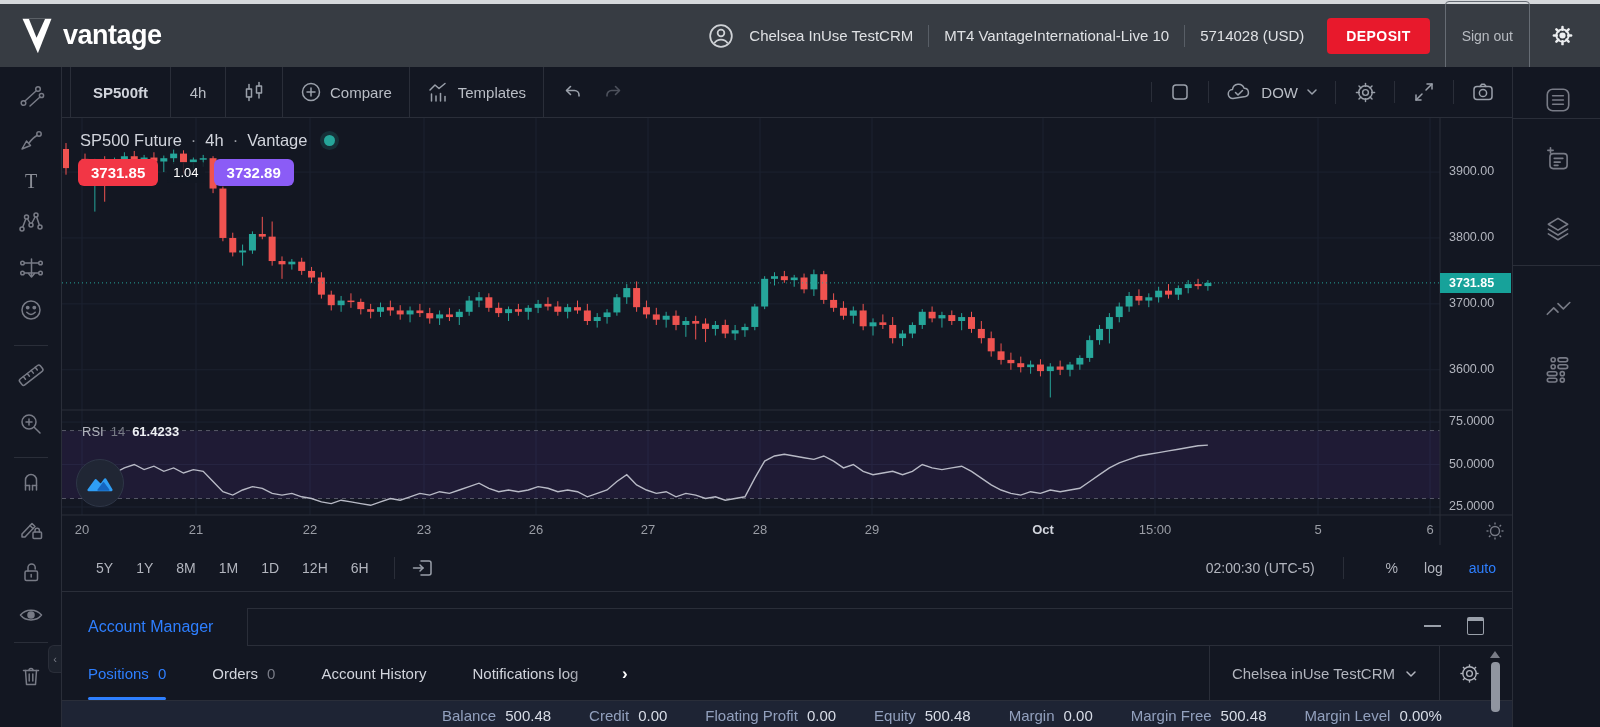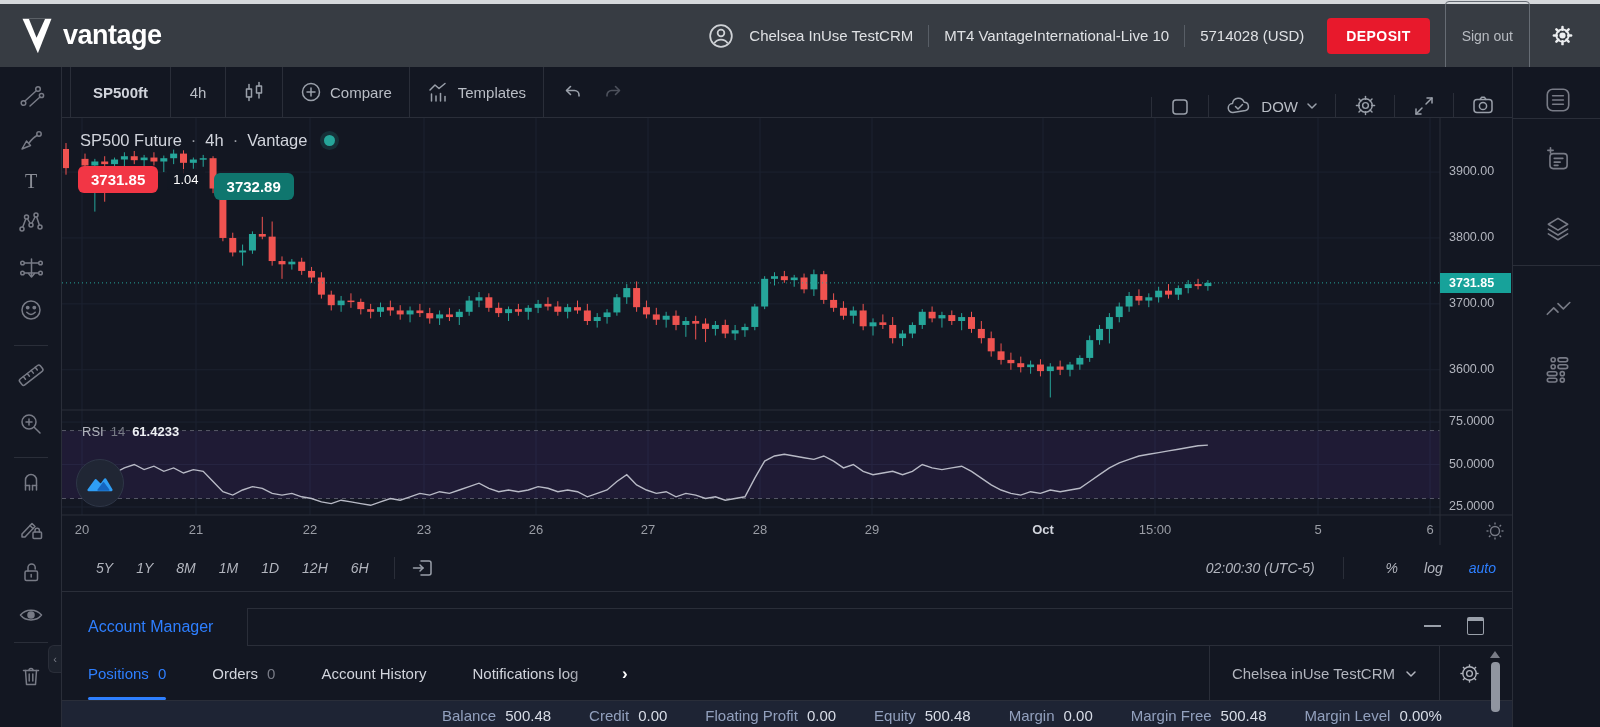--- a/index.html
+++ b/index.html
@@ -33,58 +33,58 @@
   .rtool{position:absolute;left:28px;width:34px;height:34px;display:flex;align-items:center;justify-content:center;cursor:pointer;}
   .rtool svg *{stroke:#787b86;fill:none;stroke-width:1.5;stroke-linecap:round;stroke-linejoin:round;}
   .rdiv{position:absolute;left:0;width:88px;height:1px;background:#2a2e39;}
 
   
   #chart-toolbar{left:62px;top:67px;width:1450px;height:51px;background:#131722;border-bottom:1px solid #2a2e39;
     display:flex;align-items:stretch;box-sizing:border-box;padding-left:8px;}
   .tcell{display:flex;align-items:center;gap:8px;padding:0 17px;border-right:1px solid #2a2e39;color:#b9bdc5;font-size:15px;cursor:pointer;white-space:nowrap;}
   .tcell.first{border-left:1px solid #2a2e39;font-weight:700;color:#d1d4dc;padding:15px 22px;}
   .tcell svg *{stroke:#9aa0aa;fill:none;stroke-width:1.5;stroke-linecap:round;stroke-linejoin:round;}
-  .tb-right{margin-left:auto;display:flex;align-items:flex-end;}
+  .tb-right{margin-left:auto;display:flex;align-items:center;}
   .tb-right .tcell{border-right:none;border-left:1px solid #2a2e39;}
   .fx{font-style:italic;font-family:"Liberation Serif",serif;font-size:17px;color:#9aa0aa;}
   .undo-redo{display:flex;align-items:center;gap:20px;padding:0 18px;}
 
   
   #chart-wrap{left:62px;top:118px;width:1450px;height:427px;}
   #chart-svg{position:absolute;left:0;top:0;}
   #legend{position:absolute;left:18px;top:13px;display:flex;align-items:center;gap:9px;font-size:16.5px;color:#d1d4dc;z-index:5;}
   .legend-dim{color:#9a9da5;}
   .status-dot{width:11px;height:11px;border-radius:50%;background:#26a69a;box-shadow:0 0 0 4px rgba(38,166,154,.18);margin:0 8px;}
   .ohlc{display:flex;gap:9px;font-size:15.5px;}
   .ohlc .k{color:#d1d4dc;}
   .ohlc .v{color:#26a69a;}
   #quote-badges{position:absolute;left:16px;top:41px;display:flex;align-items:center;gap:9px;z-index:5;}
   .badge{height:27px;display:flex;align-items:center;padding:0 13px;border-radius:6px;color:#fff;font-size:15px;font-weight:700;cursor:pointer;}
   .badge.bid{background:#f23645;}
-  .badge.ask{background:#0f766e;margin-top:14px;}
+  .badge.ask{background:#8b5cf6;}
   .spread{color:#fff;font-size:13px;background:rgba(19,23,34,.85);padding:3px 6px;border-radius:3px;}
   #rsi-legend{position:absolute;left:20px;top:306px;display:flex;gap:7px;font-size:13px;z-index:5;align-items:baseline;}
   #rsi-legend .n{color:#b2b5be;}
   #rsi-legend .len{color:#787b86;}
   #rsi-legend .val{color:#eef0f4;font-weight:700;}
   #tv-logo{position:absolute;left:14px;top:341px;width:46px;height:46px;border-radius:50%;background:#202634;border:1px solid #2e3647;
     display:flex;align-items:center;justify-content:center;z-index:5;cursor:pointer;}
   #price-axis{position:absolute;left:1378px;top:0;width:72px;height:397px;}
   .ptick{position:absolute;left:9px;font-size:12.5px;color:#b2b5be;}
   .plive{position:absolute;left:0;width:71px;height:20px;background:#17a29a;color:#fff;font-size:12.5px;font-weight:700;
     display:flex;align-items:center;padding-left:9px;box-sizing:border-box;}
   #time-axis{position:absolute;left:0;top:397px;width:1450px;height:30px;}
   .ttick{position:absolute;top:7px;transform:translateX(-50%);font-size:13px;color:#9a9da5;}
   .ttick.major{color:#d1d4dc;font-weight:700;}
   #axis-gear{position:absolute;left:1422px;top:5px;width:22px;height:22px;cursor:pointer;}
   #axis-gear svg *{stroke:#787b86;fill:none;stroke-width:1.4;}
 
   
   #bottom-bar{left:62px;top:545px;width:1450px;height:47px;background:#131722;border-bottom:1px solid #2a2e39;
-    display:flex;align-items:center;box-sizing:border-box;padding:0 16px 0 34px;color:#b2b5be;font-size:14px;font-style:italic;}
+    display:flex;align-items:center;box-sizing:border-box;padding:0 16px 0 34px;color:#b2b5be;font-size:14px;}
   .range-btn{margin-right:23px;cursor:pointer;color:#b2b5be;}
   .bb-sep{width:1px;height:22px;background:#2a2e39;margin:0 16px 0 2px;}
   #goto-date{cursor:pointer;display:flex;align-items:center;}
   #goto-date svg *{stroke:#9aa0aa;fill:none;stroke-width:1.5;stroke-linecap:round;stroke-linejoin:round;}
   .bb-right{margin-left:auto;display:flex;align-items:center;gap:26px;}
   .bb-blue{color:#2e7fff;}
 
   
   #account-panel{left:62px;top:608px;width:1450px;height:119px;background:#131722;border-top:1px solid #2a2e39;box-sizing:border-box;}
   #am-tab{position:absolute;left:0;top:-1px;width:186px;height:38px;border-right:1px solid #2a2e39;display:flex;align-items:center;

